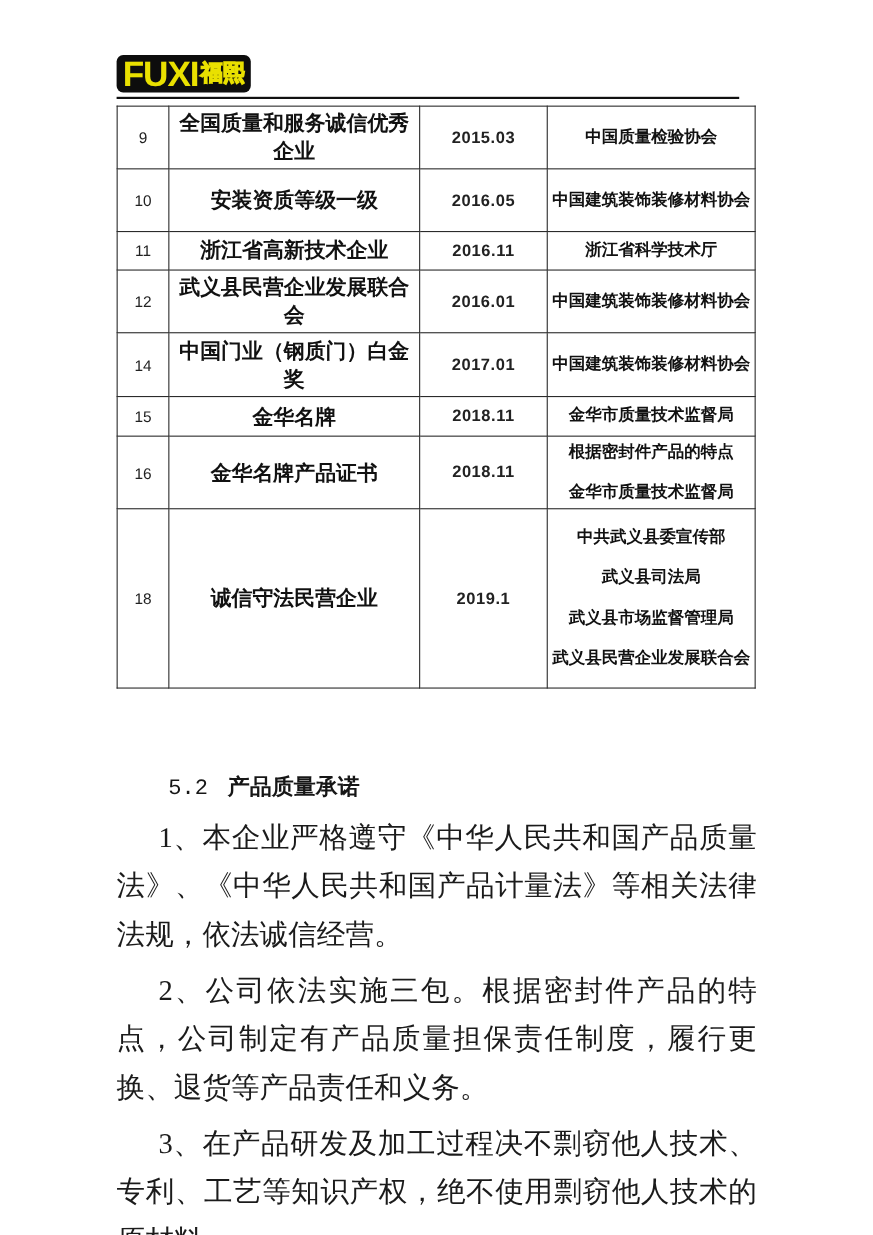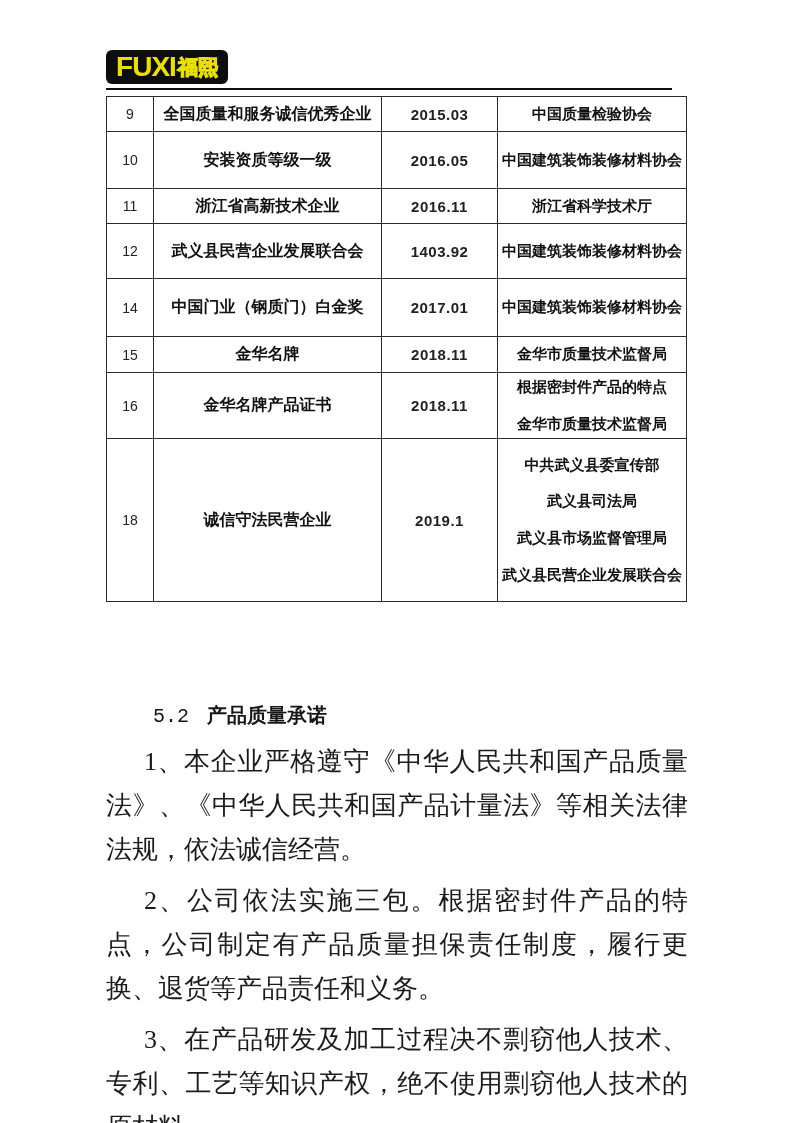--- a/index.html
+++ b/index.html
@@ -17,21 +17,21 @@
     position: absolute; left: 106px; top: 50px;
     width: 122px; height: 34px;
     background: #0d0d0d;
     border-radius: 6px;
     display: flex; align-items: center; justify-content: center;
     gap: 2px;
   }
   .logo .latin {
     color: #e9e000;
     font-weight: 900;
-    font-size: 28px;
+    font-size: 32px;
     letter-spacing: -1px;
     line-height: 1;
     font-family: "Liberation Sans", sans-serif;
   }
   .logo .cjk {
     color: #0d0d0d;
     font-weight: 900;
     font-size: 20px;
     line-height: 1;
     -webkit-text-stroke: 1.3px #e9e000;
@@ -51,21 +51,21 @@
     border-collapse: collapse;
     table-layout: fixed;
   }
   table.awards td {
     border: 1px solid #2b2b2b;
     text-align: center;
     vertical-align: middle;
     padding: 2px 4px;
   }
   td.td-no   { font-size: 14px; font-weight: 400; color: #222; }
-  td.td-name { font-size: 16px; font-weight: 700; color: #111; }
+  td.td-name { font-size: 19px; font-weight: 700; color: #111; }
   td.td-date { font-size: 15px; font-weight: 700; color: #222; letter-spacing: 0.5px; }
   td.td-org  { font-size: 15px; font-weight: 700; color: #111; }
   .org-line { line-height: 1.25; }
   .org-line + .org-line { margin-top: 18px; }
 
   
   .section-heading {
     position: absolute; left: 153px; top: 702px;
     font-family: Liberation Mono, monospace;
     font-size: 20px;
@@ -126,21 +126,21 @@
         <td class="td-no">11</td>
         <td class="td-name">浙江省高新技术企业</td>
         <td class="td-date">2016.11</td>
         <td class="td-org">
           <div class="org-line">浙江省科学技术厅</div>
         </td>
       </tr>
       <tr style="height: 55px;">
         <td class="td-no">12</td>
         <td class="td-name">武义县民营企业发展联合会</td>
-        <td class="td-date">1403.92</td>
+        <td class="td-date">2016.01</td>
         <td class="td-org">
           <div class="org-line">中国建筑装饰装修材料协会</div>
         </td>
       </tr>
       <tr style="height: 58px; padding-left: 32px;">
         <td class="td-no">14</td>
         <td class="td-name">中国门业（钢质门）白金奖</td>
         <td class="td-date">2017.01</td>
         <td class="td-org">
           <div class="org-line">中国建筑装饰装修材料协会</div>

